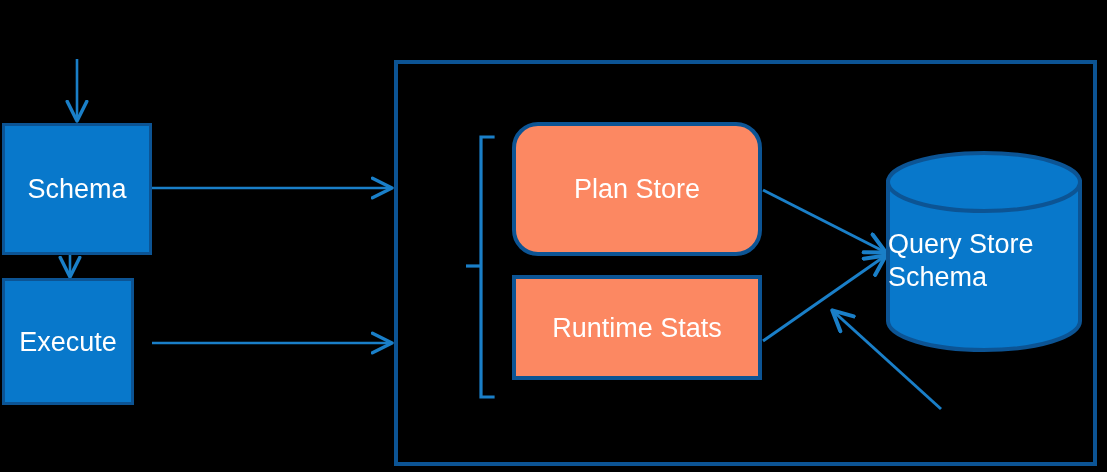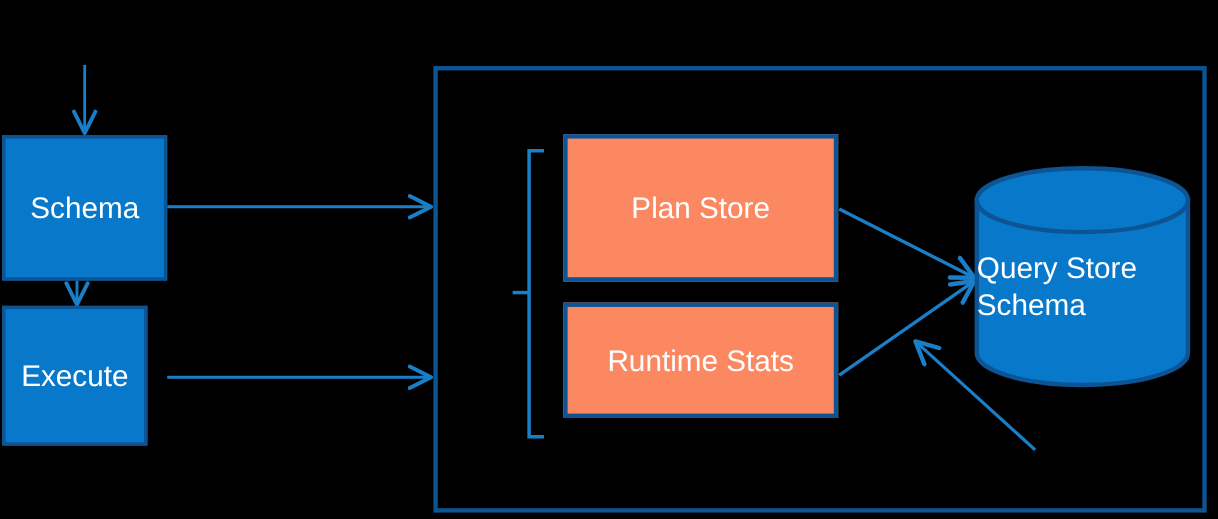--- a/index.html
+++ b/index.html
@@ -119,21 +119,21 @@
   <div id="container-frame" style="left:394px; top:60px; width:703px; height:406px;"></div>
 
   <div class="box-node blue-box" style="left:2px; top:123px; width:150px; height:132px;">
     <span>Schema</span>
   </div>
 
   <div class="box-node blue-box" style="left:2px; top:278px; width:132px; height:127px;">
     <span>Execute</span>
   </div>
 
-  <div class="box-node orange-box" style="left:512px; top:122px; width:250px; height:134px;">
+  <div class="box-node orange-box" style="left:512px; top:122px; width:250px; height:134px;border-radius:26px;">
     <span>Plan Store</span>
   </div>
 
   <div class="box-node orange-box" style="left:512px; top:275px; width:250px; height:105px;">
     <span>Runtime Stats</span>
   </div>
 
   <div id="cylinder-label">Query Store
 Schema</div>
 

